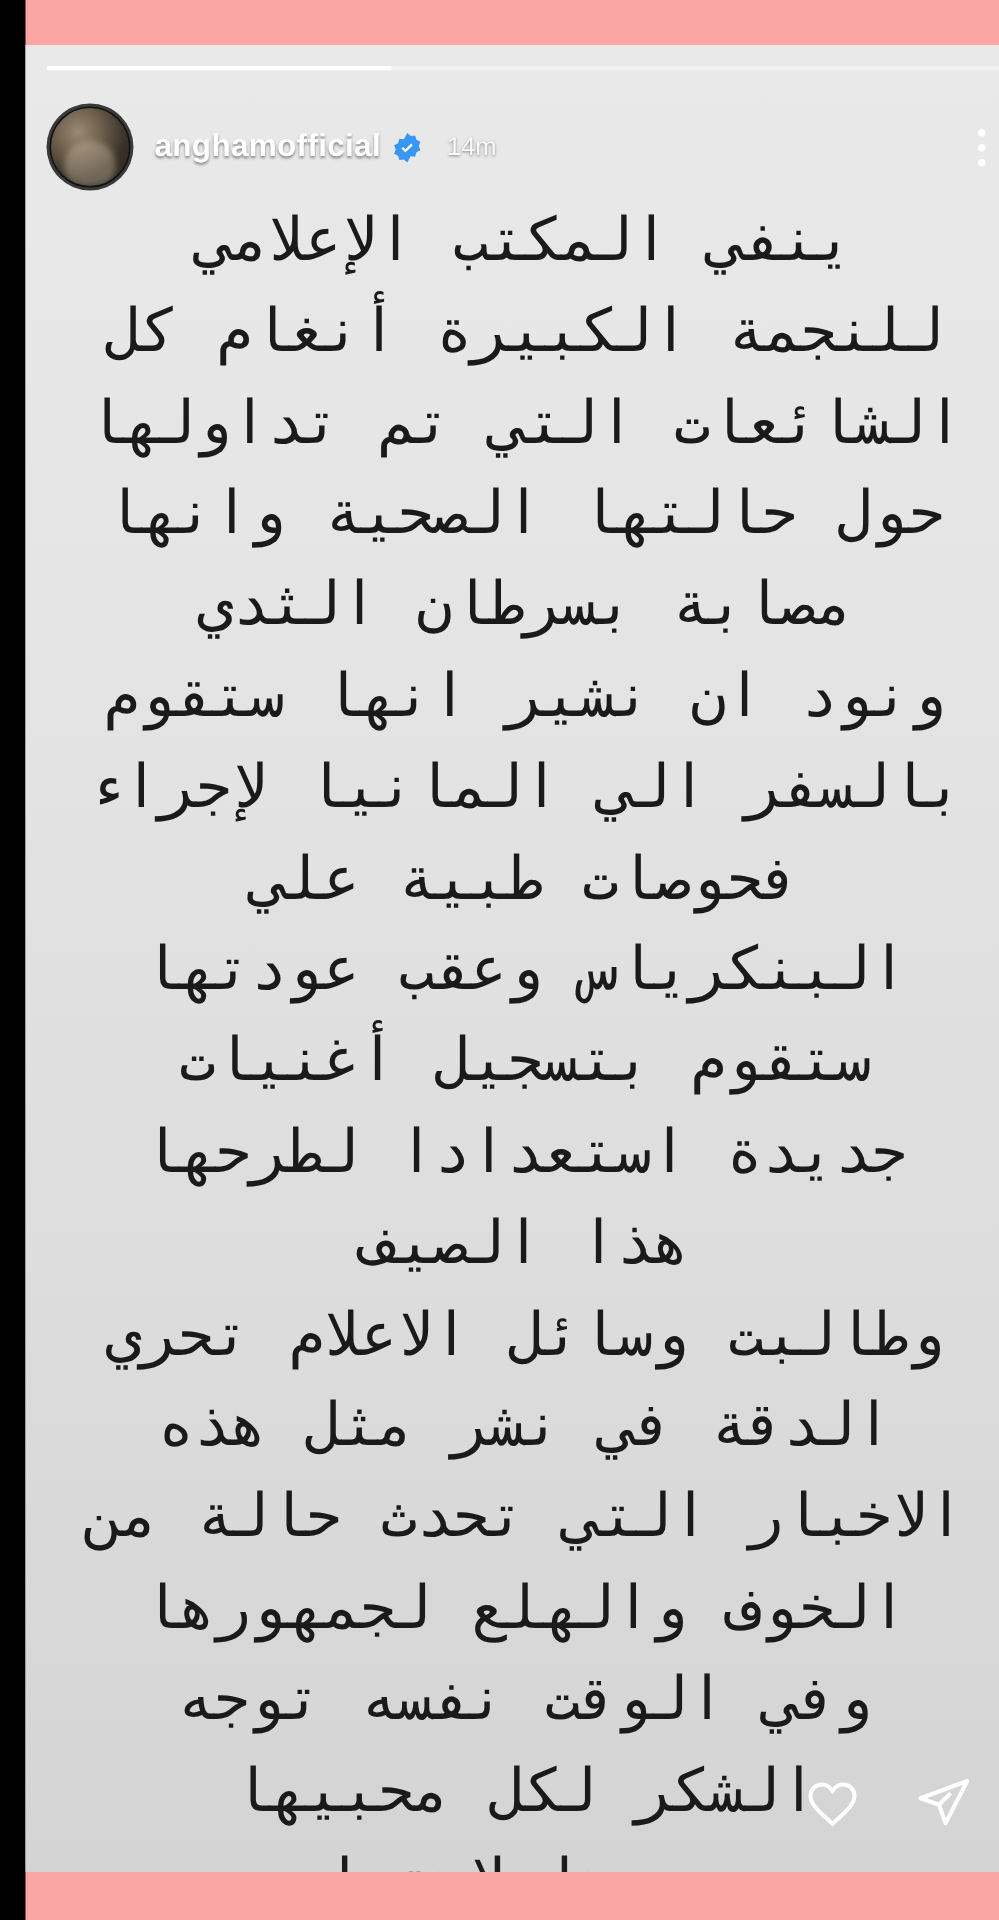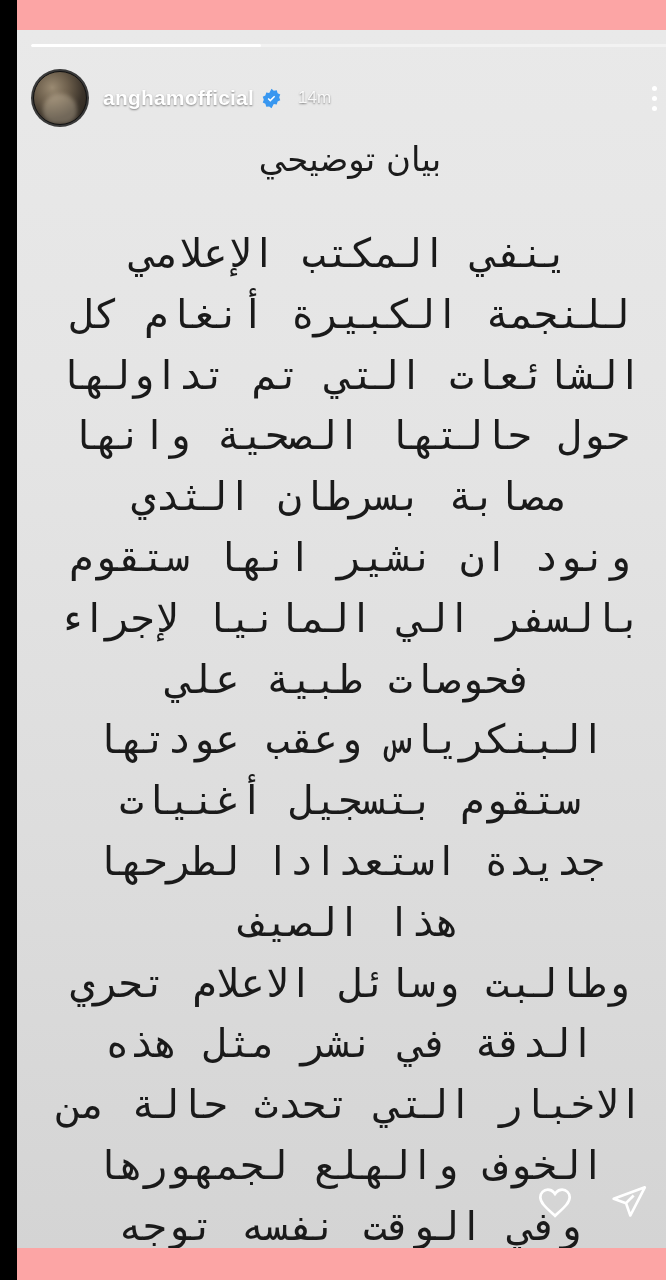--- a/index.html
+++ b/index.html
@@ -185,21 +185,20 @@
       </span>
       <span class="timestamp">14m</span>
       <div class="more-btn">
         <i></i>
           <i></i>
           <i></i>
       </div>
     </div>
 
     <div class="story-text-wrap">
-      <div class="story-title">بيان توضيحي</div>
       <div class="story-body">ينفي المكتب الإعلامي للنجمة الكبيرة أنغام كل الشائعات التي تم تداولها حول حالتها الصحية وانها مصابة بسرطان الثدي
 ونود ان نشير انها ستقوم بالسفر الي المانيا لإجراء فحوصات طبية علي البنكرياس وعقب عودتها ستقوم بتسجيل أغنيات جديدة استعدادا لطرحها هذا الصيف
 وطالبت وسائل الاعلام تحري الدقة في نشر مثل هذه الاخبار التي تحدث حالة من الخوف والهلع لجمهورها
 وفي الوقت نفسه توجه الشكر لكل محبيها وجمهورها لإهتمامهم وسؤالهم عنها ونطمئن الجميع انها بخير</div>
     </div>
 
     <div class="story-actions">
       <span class="action-icon">
         <svg viewBox="0 0 24 24" width="40" height="40" aria-hidden="true">
           <path fill="none" stroke="#ffffff" stroke-width="1.6" d="M12 20.3l-1.3-1.2C6.1 14.9 3.2 12.3 3.2 9.1 3.2 6.6 5.2 4.6 7.7 4.6c1.4 0 2.8.7 3.7 1.8l.6.8.6-.8c.9-1.1 2.3-1.8 3.7-1.8 2.5 0 4.5 2 4.5 4.5 0 3.2-2.9 5.8-7.5 10l-1.3 1.2z"></path>

